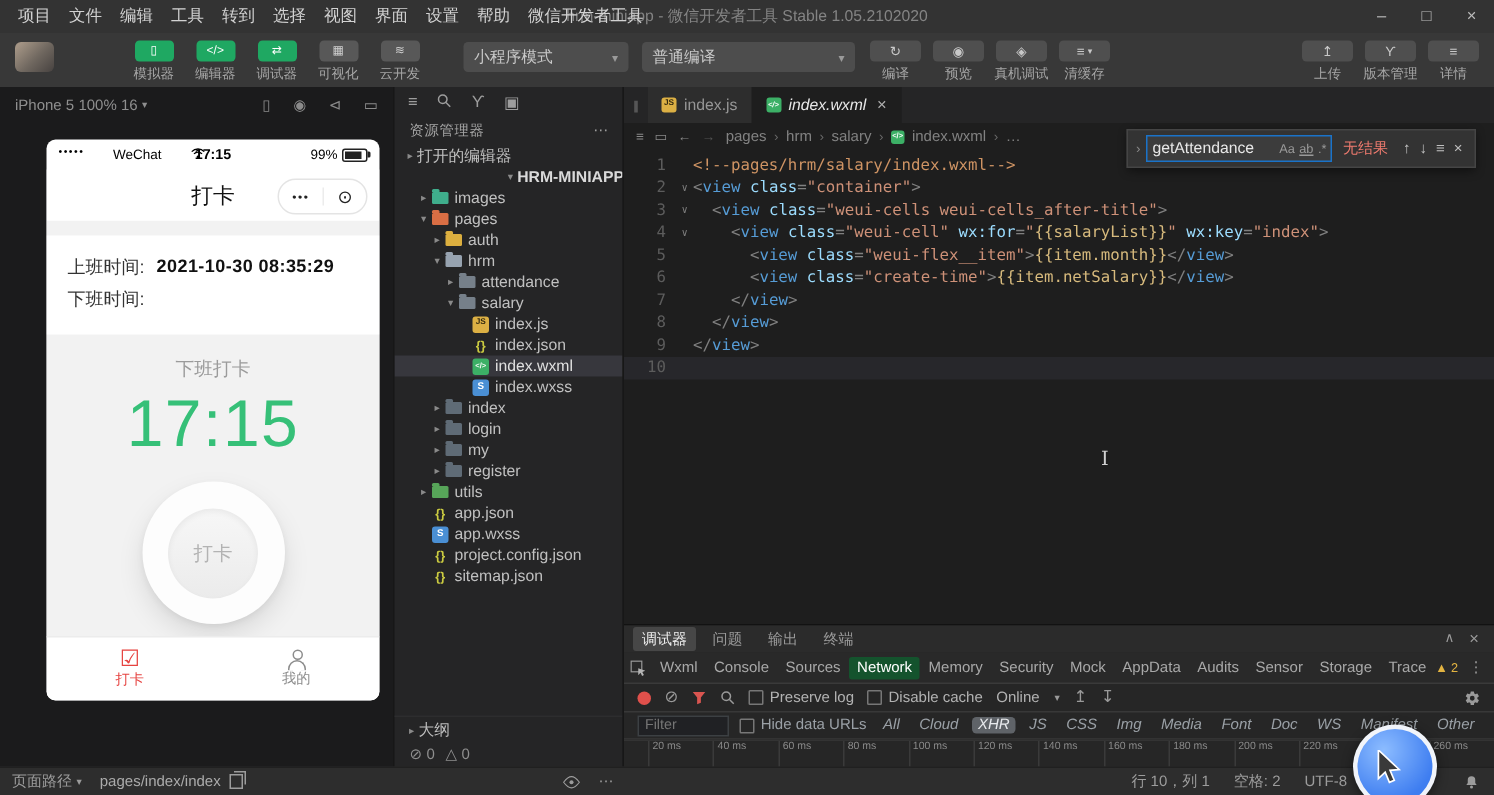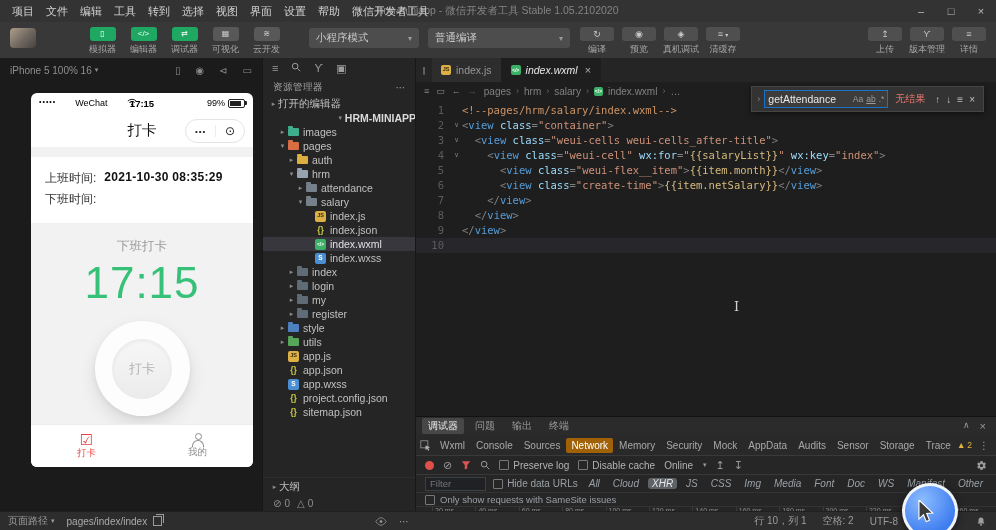--- a/index.html
+++ b/index.html
@@ -126,21 +126,21 @@
   
   .devtools{height:95px;background:#262626;border-top:1px solid #121212;display:flex;flex-direction:column;flex:none;}
   .dbg-tabs{height:18px;display:flex;align-items:center;padding:0 6px;gap:5px;font-size:10px;color:#9a9a9a;background:#2b2b2b;flex:none;}
   .dbg-tab{padding:1px 6px;}
   .dbg-tab.on{background:#474747;color:#eee;border-radius:2px;}
   .dbg-right{margin-left:auto;display:flex;gap:10px;color:#9a9a9a;font-size:9px;padding-right:4px;}
   .dt-tabs{height:20px;display:flex;align-items:center;gap:1px;padding:0 4px;font-size:10px;color:#a8a8a8;
            border-bottom:1px solid #3a3a3a;background:#292929;flex:none;}
   .insp{display:flex;align-items:center;margin-right:3px;}
   .dt-tab{padding:2px 5px;white-space:nowrap;}
-  .dt-tab.on{background:#a16207;color:#fff;border-radius:2px;}
+  .dt-tab.on{background:#14532d;color:#fff;border-radius:2px;}
   .dt-right{margin-left:auto;display:flex;align-items:center;gap:7px;padding-right:4px;}
   .dt-warn{color:#e2b341;font-size:8.5px;display:flex;align-items:center;gap:2px;}
   .dt-more{color:#9a9a9a;font-size:10px;}
   .net-controls{height:18px;display:flex;align-items:center;gap:9px;padding:0 9px;font-size:10px;color:#b2b2b2;
                 border-bottom:1px solid #383838;flex:none;}
   .rec{width:9px;height:9px;border-radius:50%;background:#e0504b;flex:none;}
   .ctl-ic{color:#9a9a9a;font-size:11px;line-height:1;}
   .cb{width:8px;height:8px;border:1px solid #777;border-radius:1px;flex:none;}
   .lbl-cb{display:flex;align-items:center;gap:4px;white-space:nowrap;}
   .net-gear{margin-left:auto;display:flex;}
@@ -423,32 +423,22 @@
           <span class="fold-ic" style="background: rgb(95, 107, 118);"></span>
           <span>my</span>
         </div>
         <div class="tree-row" style="padding-left: 24px;">
           <span class="chev">▸</span>
           <span class="fold-ic" style="background: rgb(95, 107, 118);"></span>
           <span>register</span>
         </div>
         <div class="tree-row" style="padding-left: 15px;">
           <span class="chev">▸</span>
-          <span class="fold-ic" style="background: rgb(78, 127, 192);"></span>
-          <span>style</span>
-        </div>
-        <div class="tree-row" style="padding-left: 15px;">
-          <span class="chev">▸</span>
           <span class="fold-ic" style="background: rgb(87, 165, 89);"></span>
           <span>utils</span>
-        </div>
-        <div class="tree-row" style="padding-left: 15px;">
-          <span class="chev"></span>
-          <span class="fi js">JS</span>
-          <span>app.js</span>
         </div>
         <div class="tree-row" style="padding-left: 15px;">
           <span class="chev"></span>
           <span class="fi json">{}</span>
           <span>app.json</span>
         </div>
         <div class="tree-row" style="padding-left: 15px;">
           <span class="chev"></span>
           <span class="fi wxss">S</span>
           <span>app.wxss</span>
@@ -624,24 +614,20 @@
             <span class="tf">CSS</span>
             <span class="tf">Img</span>
             <span class="tf">Media</span>
             <span class="tf">Font</span>
             <span class="tf">Doc</span>
             <span class="tf">WS</span>
             <span class="tf">Manifest</span>
             <span class="tf">Other</span>
           </span>
       </div>
-      <div class="net-samesite">
-        <span class="cb"></span>
-        <span>Only show requests with SameSite issues</span>
-      </div>
       <div class="net-timeline">
           <span class="tick">20 ms</span>
           <span class="tick">40 ms</span>
           <span class="tick">60 ms</span>
           <span class="tick">80 ms</span>
           <span class="tick">100 ms</span>
           <span class="tick">120 ms</span>
           <span class="tick">140 ms</span>
           <span class="tick">160 ms</span>
           <span class="tick">180 ms</span>

